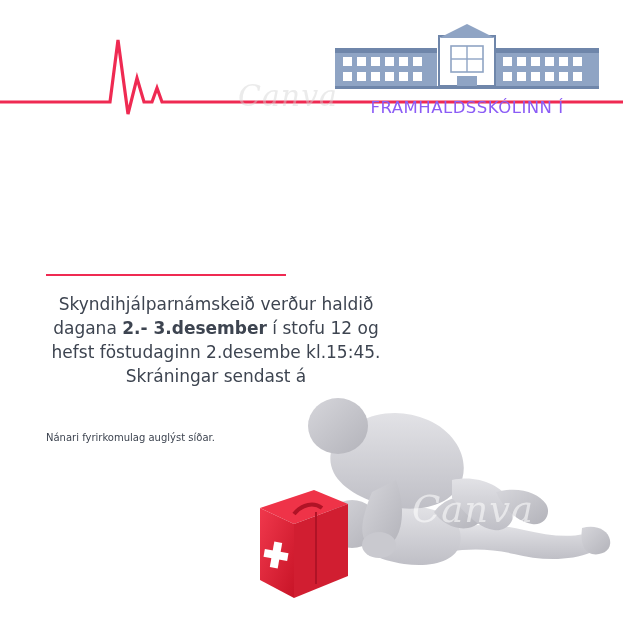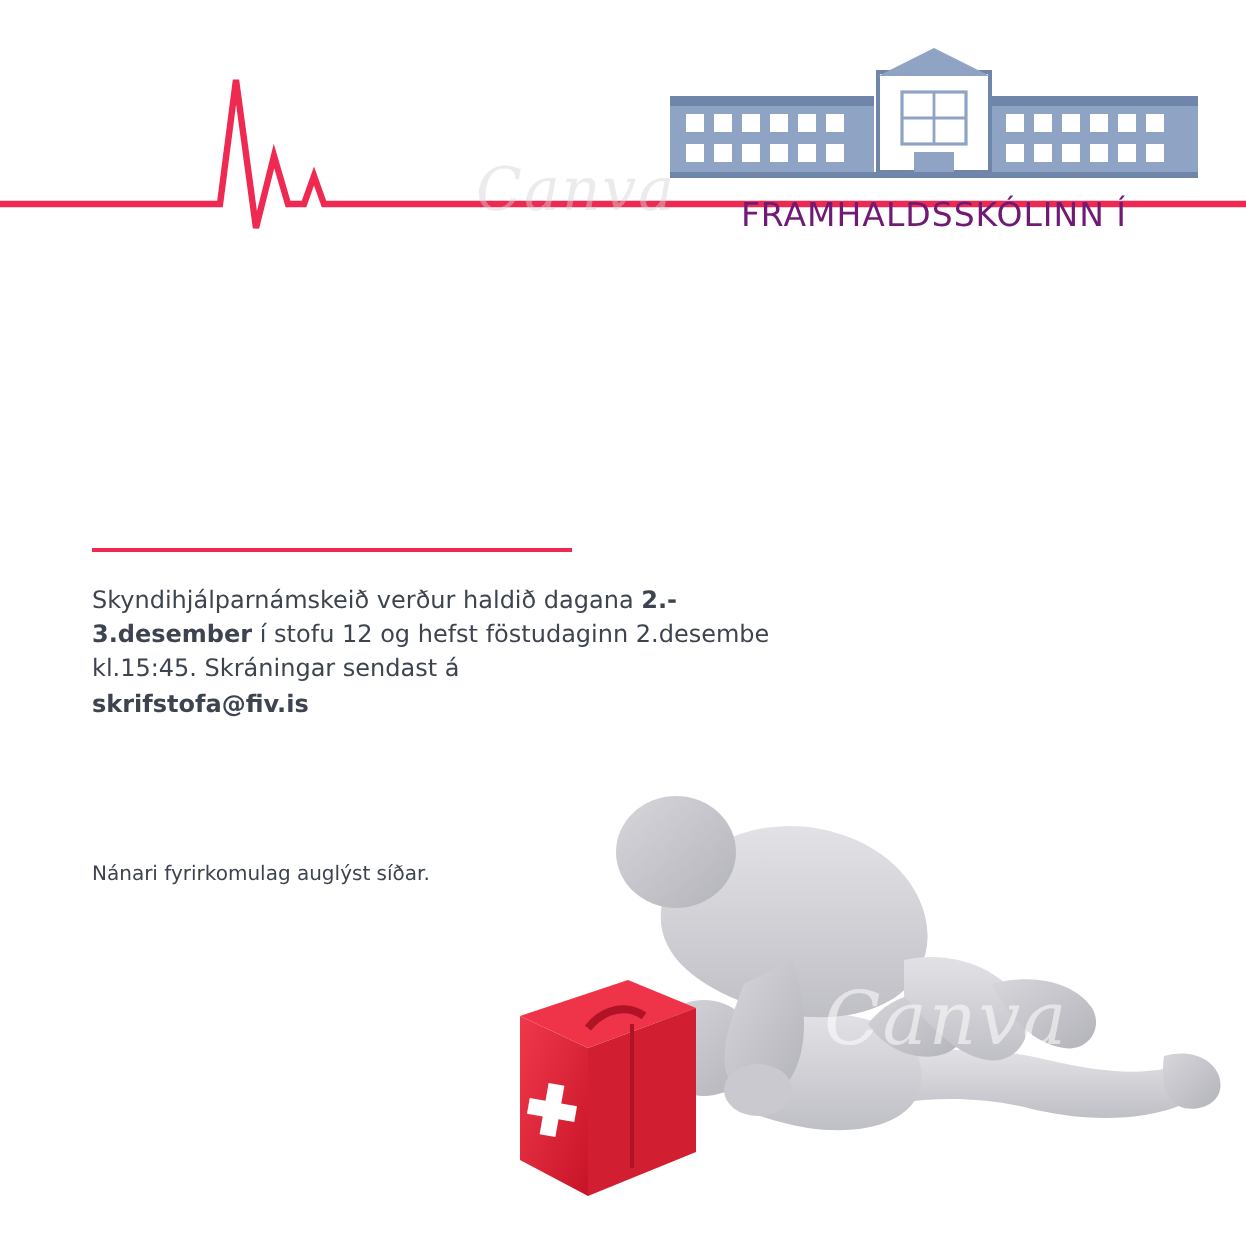--- a/index.html
+++ b/index.html
@@ -37,21 +37,21 @@
     right: 16px;
     top: 22px;
     width: 280px;
     text-align: center;
   }
   .logo-img { width: 280px; height: 72px; display: block; }
   .logo-line1, .logo-line2 {
     font-family: "DejaVu Sans", sans-serif;
     font-size: 16.5px;
     letter-spacing: 0.5px;
-    color: #701a75;
+    color: #8b5cf6;
     line-height: 1.25;
     white-space: nowrap;
   }
   .logo-line1 { margin-top: 4px; }
 
   
   .title {
     position: absolute;
     left: 46px;
     top: 172px;
@@ -72,23 +72,24 @@
     background: #ef2a52;
   }
 
   
   .body-text {
     position: absolute;
     left: 46px;
     top: 292px;
     width: 340px;
     font-family: "DejaVu Sans", sans-serif;
-    font-size: 12px;
+    font-size: 17px;
     line-height: 1.42;
     color: #3d4450;
+    text-align: center;
   }
   .body-text .b { font-weight: bold; }
   .body-text .email {
     font-weight: bold;
     display: block;
     margin-top: 1px;
   }
   .note {
     position: absolute;
     left: 46px;
@@ -191,21 +192,20 @@
 
       <rect x="8" y="64" width="264" height="3" fill="#6f86aa"></rect>
     </svg>
     <div class="logo-line1">FRAMHALDSSKÓLINN Í</div>
   </div>
 
   <div class="title-rule"></div>
 
   <div class="body-text">
     <span>Skyndihjálparnámskeið verður haldið dagana </span><span class="b">2.- 3.desember</span><span> í stofu 12 og hefst föstudaginn 2.desembe kl.15:45. Skráningar sendast á</span>
-    <span class="email">skrifstofa@fiv.is</span>
   </div>
 
   <div class="note">Nánari fyrirkomulag auglýst síðar.</div>
 
   <div class="illustration">
     <svg width="377" height="245" viewBox="0 0 377 245" xmlns="http://www.w3.org/2000/svg">
       <defs>
         <linearGradient id="gray1" x1="0" y1="0" x2="0" y2="1">
           <stop offset="0%" stop-color="#e2e2e6"></stop>
           <stop offset="100%" stop-color="#bfbfc6"></stop>

